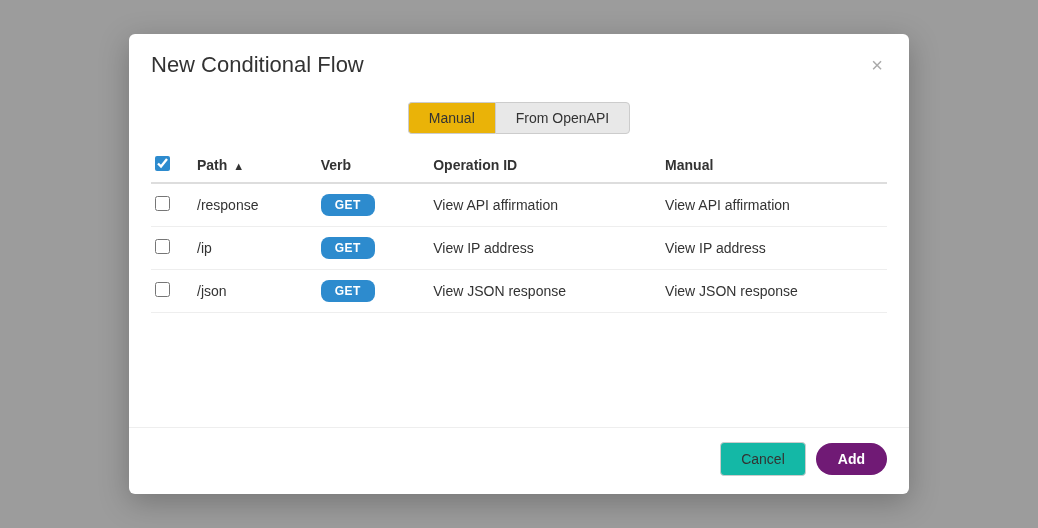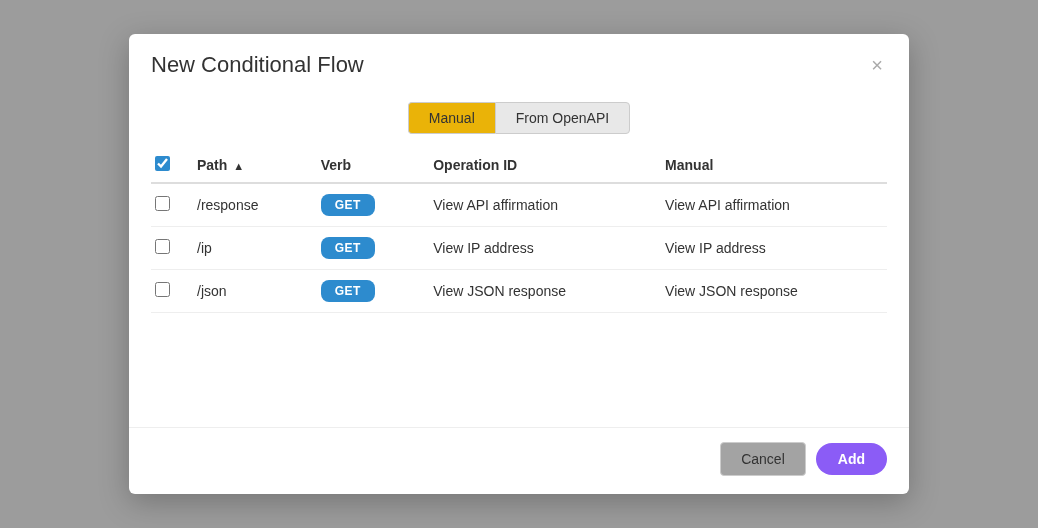--- a/index.html
+++ b/index.html
@@ -163,31 +163,31 @@
       padding: 14px 22px 18px 22px;
       gap: 10px;
       border-top: 1px solid #eee;
       margin-top: 8px;
     }
 
     .btn-cancel {
       padding: 8px 20px;
       font-size: 14px;
       border: 1px solid #ccc;
-      background: #a3a3a3;
+      background: #14b8a6;
       color: #333;
       border-radius: 4px;
       cursor: pointer;
     }
 
     .btn-add {
       padding: 8px 22px;
       font-size: 14px;
       border: none;
-      background: #8b5cf6;
+      background: #701a75;
       color: #fff;
       border-radius: 16px;
       cursor: pointer;
       font-weight: 600;
     }
   </style>
 </head>
 <body>
 
 <div class="modal-overlay">

